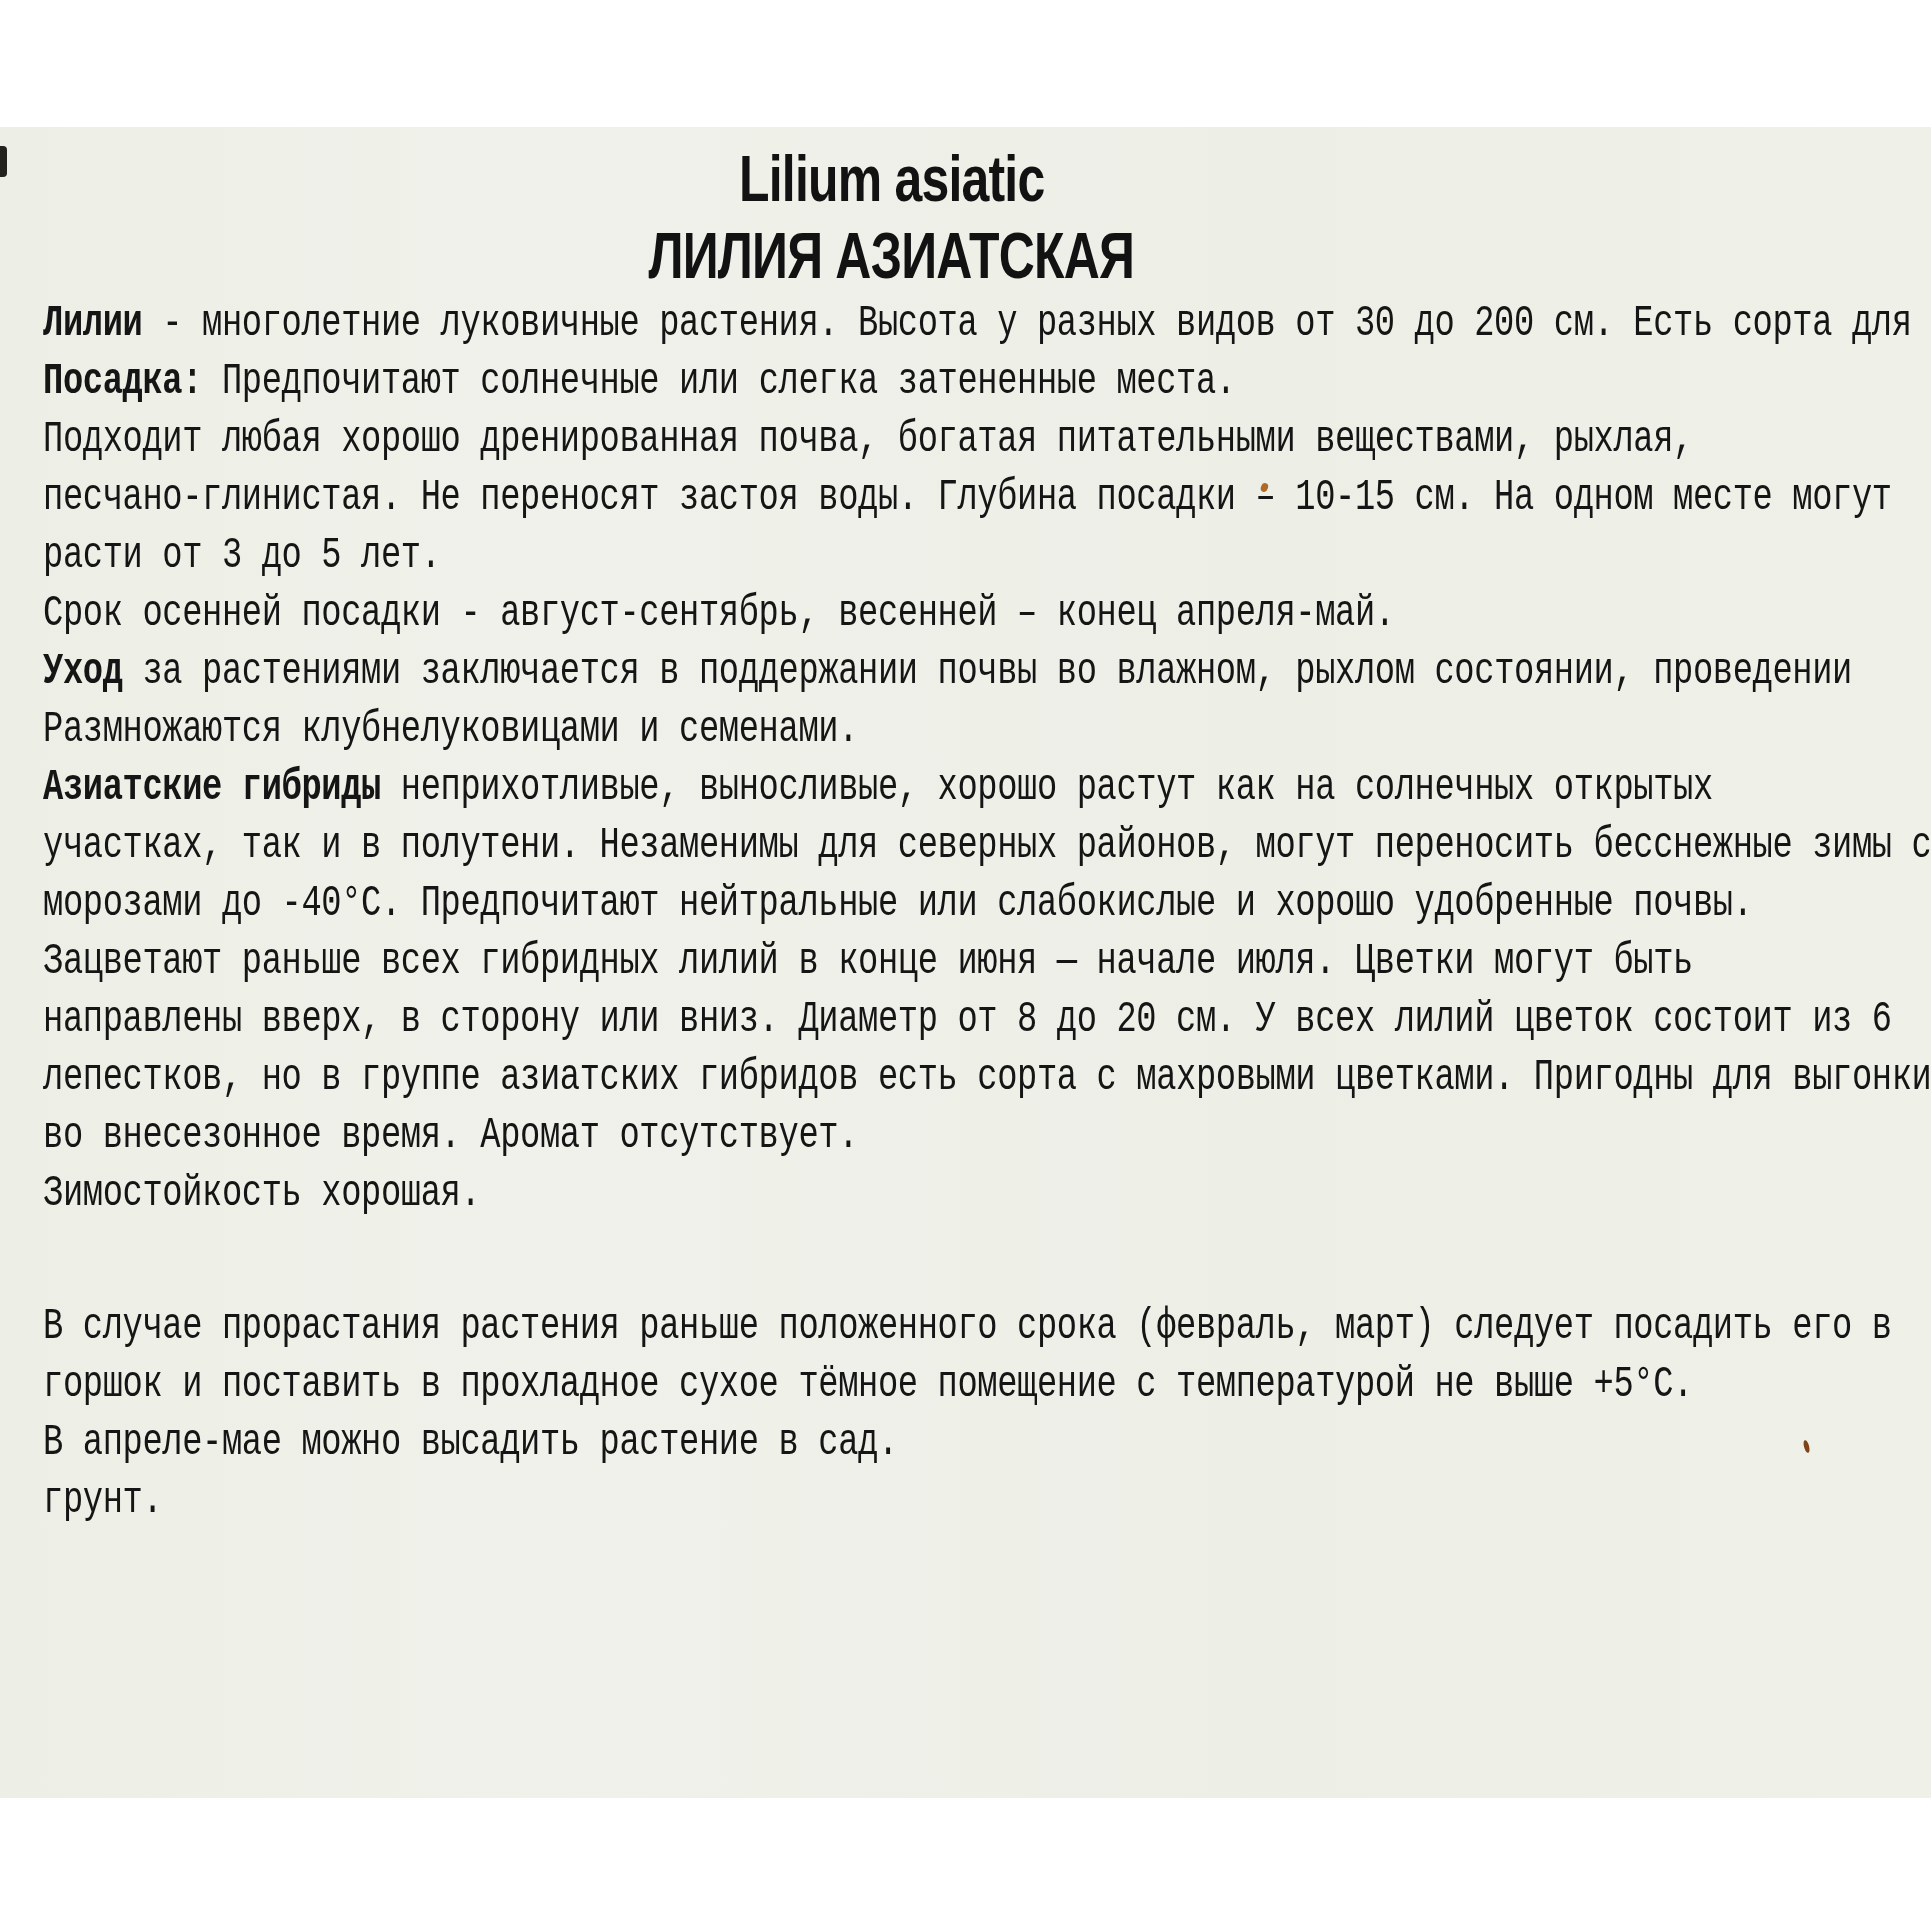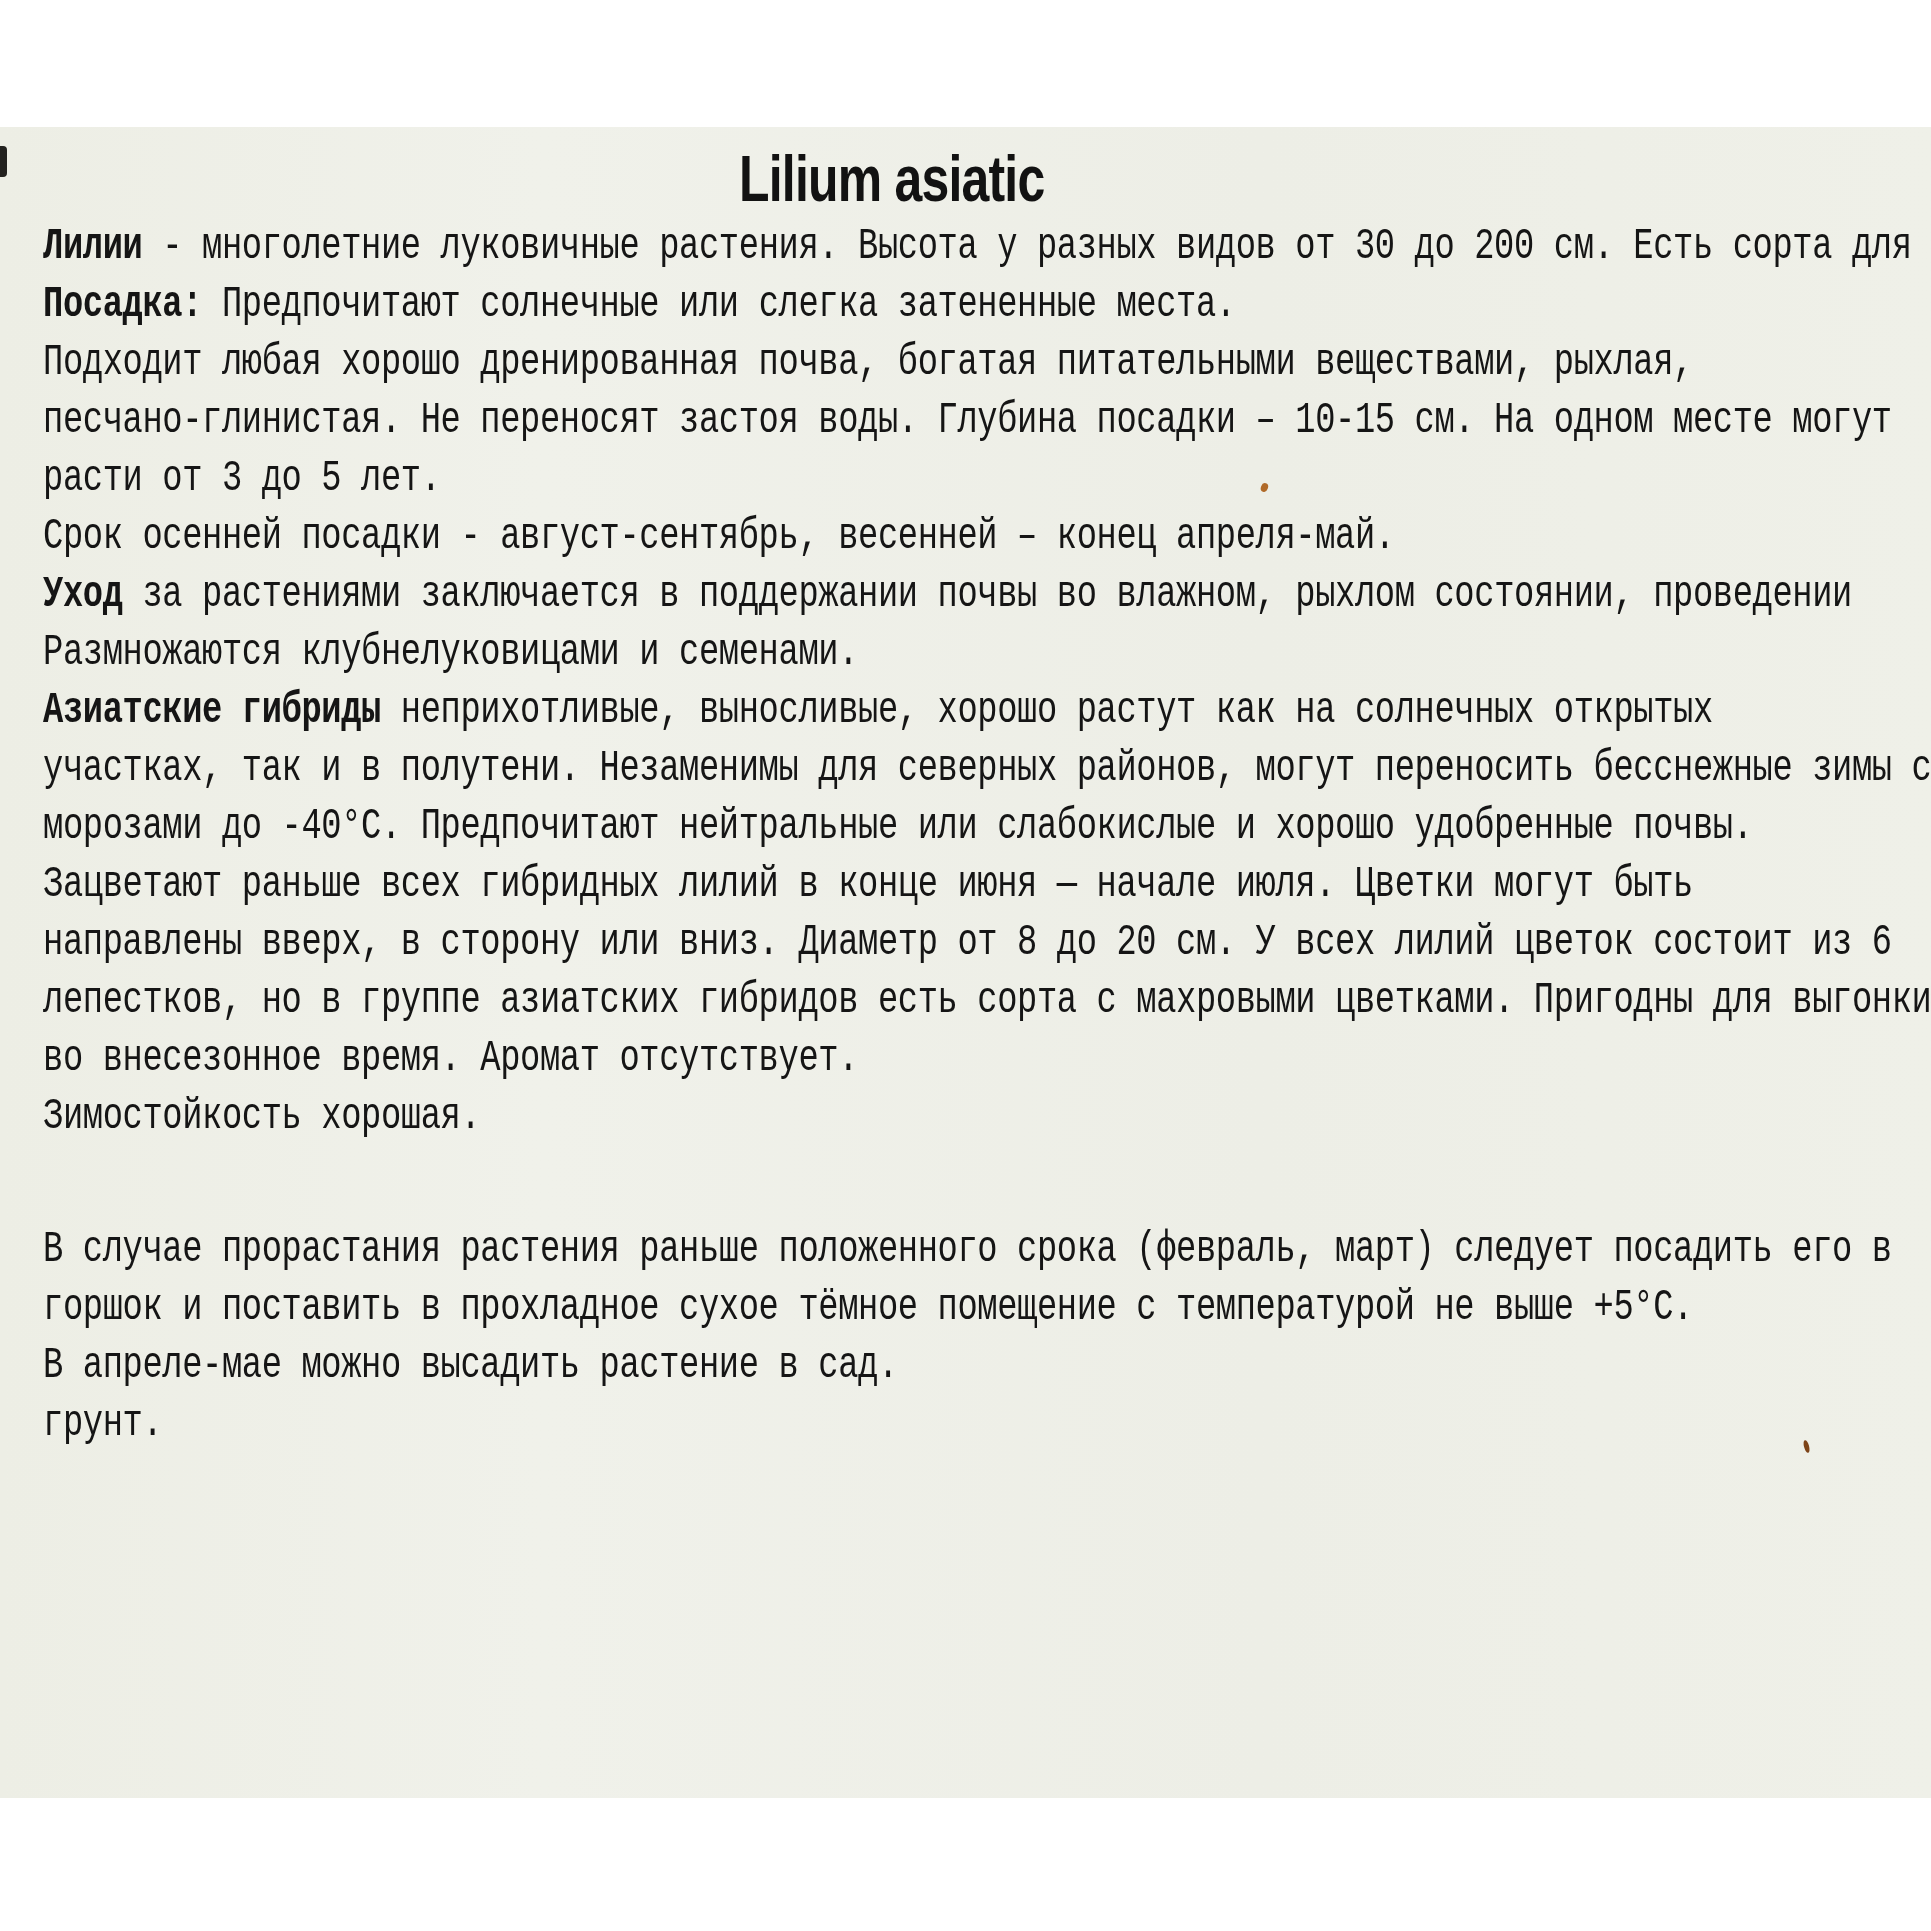--- a/index.html
+++ b/index.html
@@ -92,20 +92,21 @@
 </head>
 <body>
 
 <div class="paper">
   <div class="edge-mark"></div>
   <div class="speck-orange"></div>
   <div class="speck-brown"></div>
 
   <div class="titles">
     <h1 class="title"><span class="tx">Lilium asiatic</span></h1>
+    <h1 class="title"><span class="tx">ЛИЛИЯ АЗИАТСКАЯ</span></h1>
   </div>
 
   <div class="body-lines" id="body-lines">
       <div class="line"><span class="line-inner"><b>Лилии</b> - многолетние луковичные растения. Высота у разных видов от 30 до 200 см. Есть сорта для</span></div>
       <div class="line"><span class="line-inner"><b>Посадка:</b> Предпочитают солнечные или слегка затененные места.</span></div>
       <div class="line"><span class="line-inner">Подходит любая хорошо дренированная почва, богатая питательными веществами, рыхлая,</span></div>
       <div class="line"><span class="line-inner">песчано-глинистая. Не переносят застоя воды. Глубина посадки – 10-15 см. На одном месте могут</span></div>
       <div class="line"><span class="line-inner">расти от 3 до 5 лет.</span></div>
       <div class="line"><span class="line-inner">Срок осенней посадки - август-сентябрь, весенней – конец апреля-май.</span></div>
       <div class="line"><span class="line-inner"><b>Уход</b> за растениями заключается в поддержании почвы во влажном, рыхлом состоянии, проведении</span></div>

